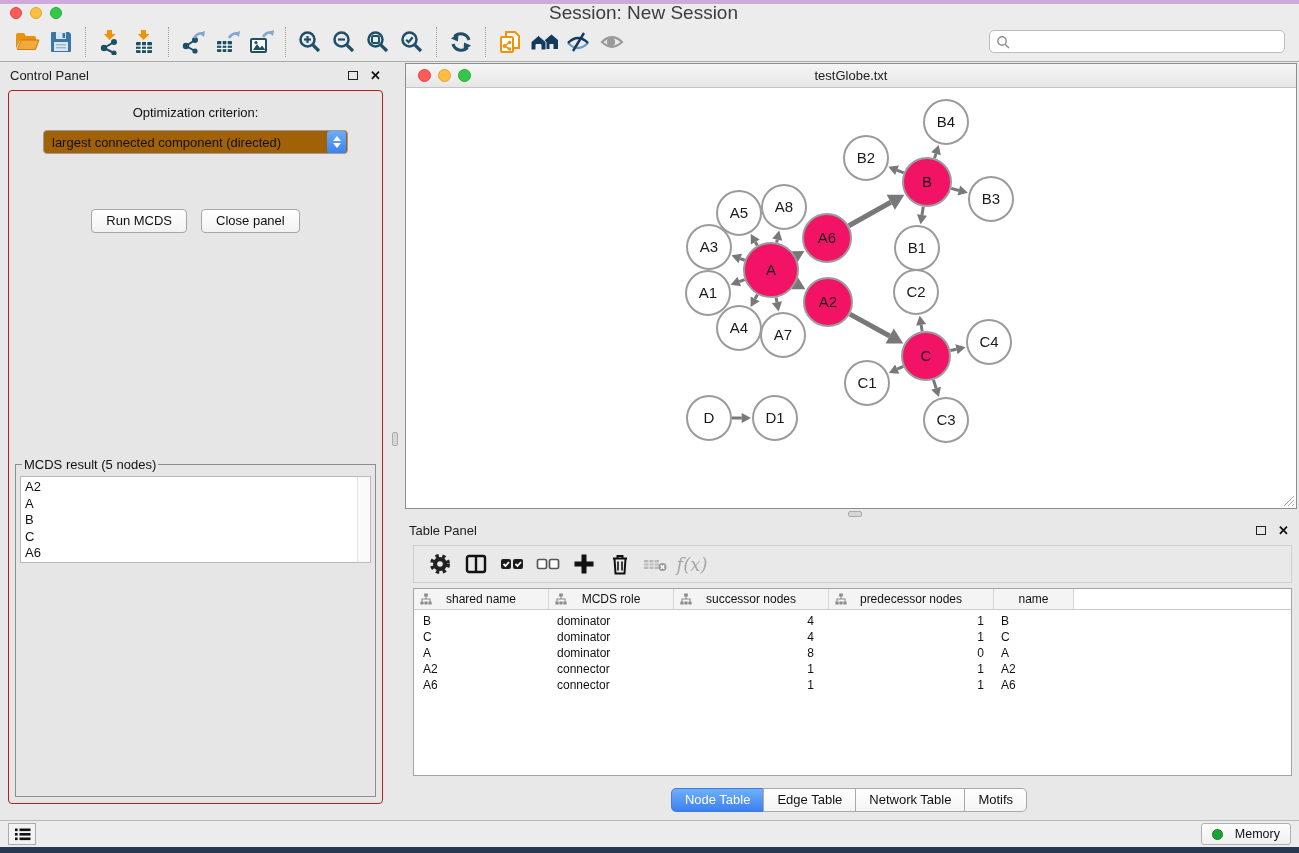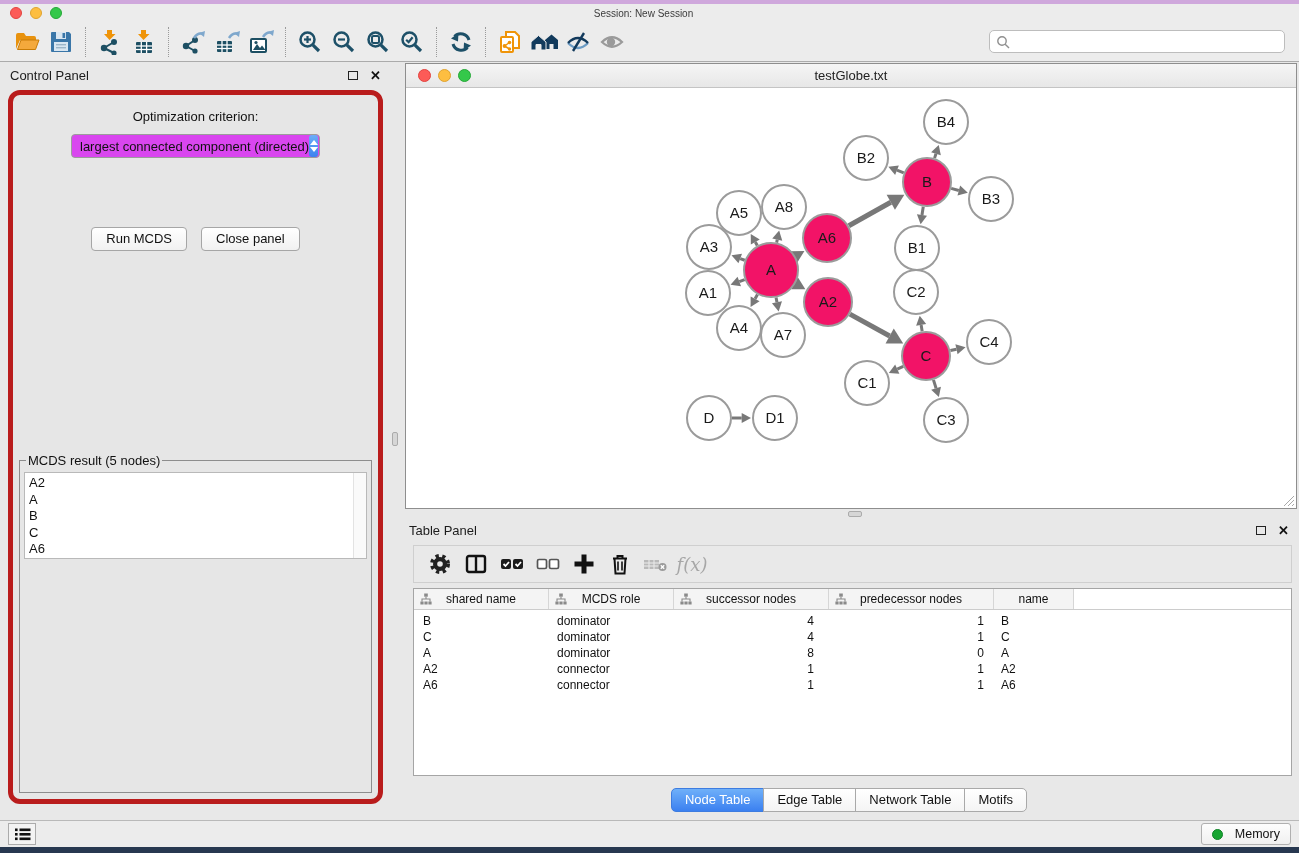--- a/index.html
+++ b/index.html
@@ -10,21 +10,21 @@
   .desktop-top { height:4px; background:#cfa8dc; }
   .desktop-bottom { position:absolute; left:0; right:0; bottom:0; height:6px; background:#273850; }
 
   
   .titlebar { height:18px; background:#ececec; position:relative; display:flex; align-items:center; }
   .traffic { display:flex; gap:8px; margin-left:10px; }
   .light { width:12px; height:12px; border-radius:50%; }
   .light.red{ background:#fc5b57; border:1px solid #e2433f;}
   .light.yellow{ background:#fdbe41; border:1px solid #e0a32e;}
   .light.green{ background:#34c84a; border:1px solid #25a837;}
-  .win-title { position:absolute; left:0; right:12px; text-align:center; font-size:10px; color:#3c3c3c; }
+  .win-title { position:absolute; left:0; right:12px; text-align:center; font-size:19px; color:#3c3c3c; }
 
   
   .toolbar { height:40px; background:#ececec; border-bottom:1px solid #ababab; display:flex; align-items:center; padding:0 10px; }
   .tb-btn { width:34px; height:32px; display:flex; align-items:center; justify-content:center; cursor:pointer; }
   .tb-sep { width:1px; height:30px; border-left:1px dotted #9a9a9a; margin:0 7px; }
   .tb-spacer { flex:1; }
   .searchbox { width:296px; height:23px; border:1px solid #bdbdbd; border-radius:5px; background:#fff; display:flex; align-items:center; padding:0 6px; margin-right:4px; }
   .searchbox input { border:none; outline:none; flex:1; font-size:12px; margin-left:5px; font-family:"Liberation Sans",sans-serif; background:transparent;}
 
   
@@ -36,23 +36,23 @@
   .panel-header .ph-title { flex:1; }
   .float-box { width:10px; height:9px; border:1.5px solid #222; display:inline-block; margin-right:12px; }
   .close-x { font-size:13px; font-weight:700; color:#111; line-height:1; }
 
   .seg-tabs { display:flex; justify-content:center; padding:6px 0 8px; }
   .seg { font-size:13px; color:#111; background:linear-gradient(#ffffff,#f4f4f4); border:1px solid #a9a9a9; padding:3px 13px 4px; margin-left:-1px; cursor:pointer; }
   .seg:first-child { border-radius:5px 0 0 5px; margin-left:0; }
   .seg:last-child { border-radius:0 5px 5px 0; }
   .seg.active { background:linear-gradient(#6fb0f9,#3b80f0); border-color:#3d7ce0; color:#fff; }
 
-  .ctrl-body { flex:1; margin:2px 8px 16px; border:5px solid #b91c1c; border-radius:12px; background:#e6e6e6; display:flex; flex-direction:column; padding:14px 6px 6px; }
+  .ctrl-body { flex:1; margin:2px 8px 16px; border:1px solid #b91c1c; border-radius:4px; background:#e6e6e6; display:flex; flex-direction:column; padding:14px 6px 6px; }
   .opt-label { text-align:center; font-size:13px; color:#111; }
-  .dropdown { margin:10px auto 16px; width:249px; height:24px; background:#d946ef; border:1px solid #9c9c9c; border-radius:4px; display:flex; align-items:center; cursor:pointer; }
+  .dropdown { margin:10px auto 2px; width:305px; height:24px; background:#a16207; border:1px solid #9c9c9c; border-radius:4px; display:flex; align-items:center; cursor:pointer; }
   .dropdown .dd-text { flex:1; font-size:13px; padding-left:8px; color:#111; white-space:nowrap; }
   .dd-stepper { width:19px; height:22px; border-radius:3px; background:linear-gradient(#6aaef8,#3c82ee); margin-right:1px; display:flex; flex-direction:column; align-items:center; justify-content:center; gap:2px; }
   .tri-up { width:0; height:0; border-left:4px solid transparent; border-right:4px solid transparent; border-bottom:5px solid #fff; }
   .tri-dn { width:0; height:0; border-left:4px solid transparent; border-right:4px solid transparent; border-top:5px solid #fff; }
   .btn-row { display:flex; justify-content:center; gap:14px; margin-top:13px; }
   .push-btn { font-size:13px; color:#111; background:linear-gradient(#ffffff,#f1f1f1); border:1px solid #a6a6a6; border-radius:4px; padding:3px 14px 4px; cursor:pointer; font-family:"Liberation Sans",sans-serif;margin-top:40px;}
 
   .result-box { margin-top:auto; height:340px; border:1px solid #8d8d8d; padding:4px; position:relative; background:transparent; }
   .result-box legend { font-size:13px; color:#111; padding:0 2px; margin-left:2px; }
   .result-list { background:#fff; border:1px solid #b9b9b9; height:100%; position:relative; overflow:hidden; padding:2px 0 0 4px; }

